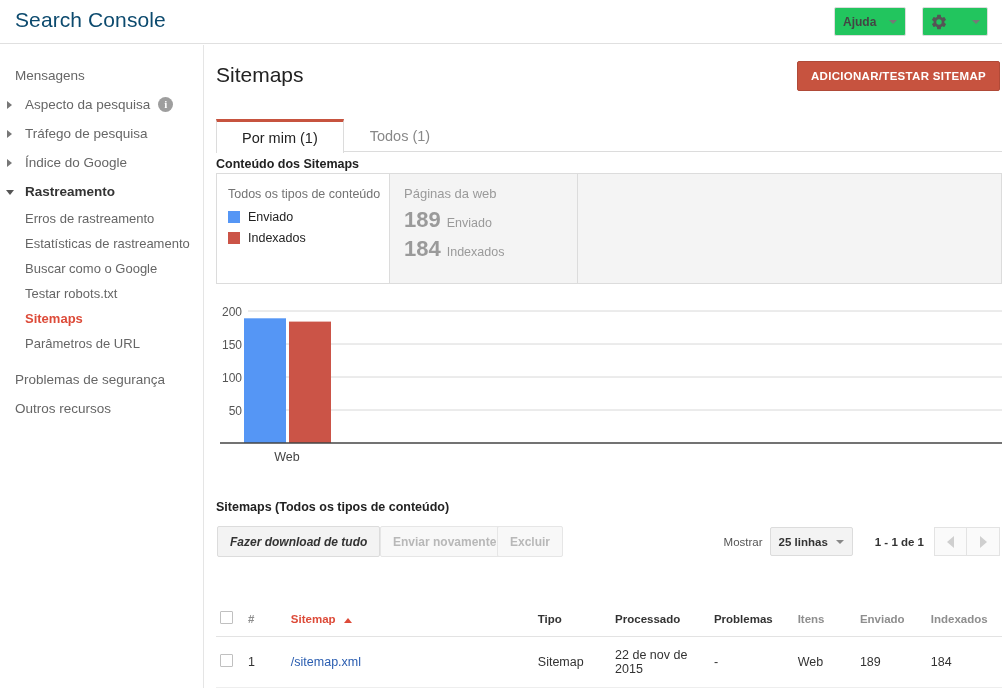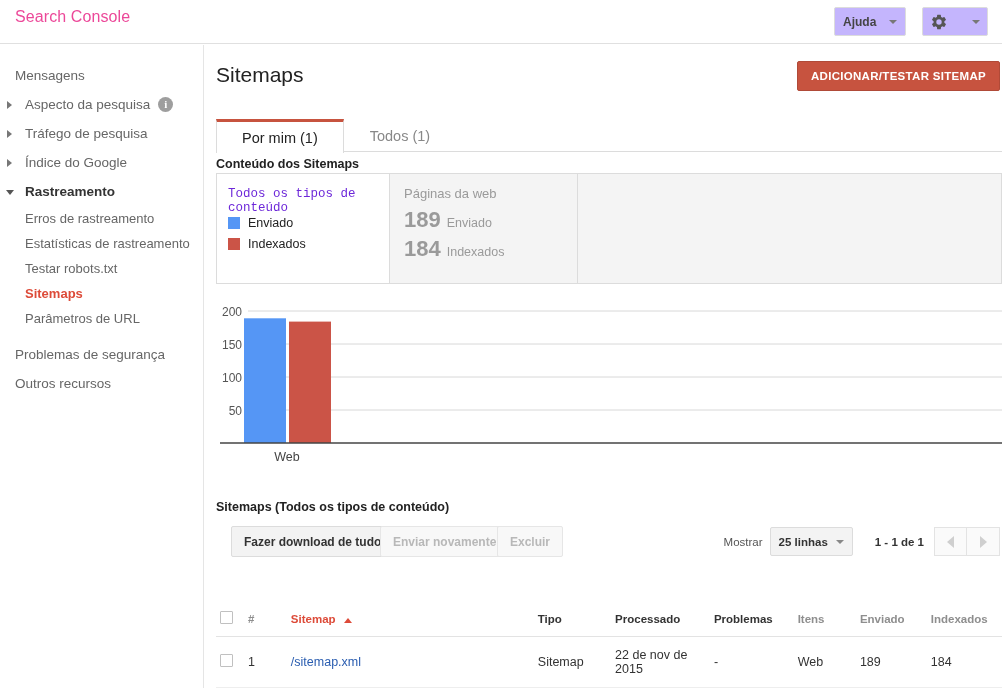--- a/index.html
+++ b/index.html
@@ -12,24 +12,24 @@
   }
   #app { position: relative; width: 1002px; height: 688px; overflow: hidden; }
 
   
   .topbar {
     position: absolute; left: 0; top: 0; width: 1002px; height: 44px;
     background: #fff; border-bottom: 1px solid #e0e0e0;
   }
   .brand {
     position: absolute; left: 15px; top: 8px;
-    font-size: 16px; color: #ec4899; font-weight: 400; letter-spacing: .1px;
+    font-size: 21px; color: #0c4a6e; font-weight: 400; letter-spacing: .1px;
   }
   .hdr-btn {
-    position: absolute; background: #c4b5fd;
+    position: absolute; background: #22c55e;
     border: 1px solid #dcdcdc; border-radius: 2px;
     height: 29px; display: flex; align-items: center; cursor: pointer;
   }
   #help-button { left: 834px; top: 7px; width: 72px; padding: 0 8px; }
   #help-button .lbl { font-size: 12px; font-weight: bold; color: #444; }
   #settings-button { left: 922px; top: 7px; width: 66px; padding: 0 7px; }
   .caret-dn {
     width: 0; height: 0; margin-left: auto;
     border-left: 4px solid transparent; border-right: 4px solid transparent;
     border-top: 4px solid #777;
@@ -102,21 +102,21 @@
 
   
   .summary {
     position: absolute; left: 11px; top: 128px; width: 786px; height: 111px;
     background: #f4f4f4; border: 1px solid #dcdcdc; display: flex;
   }
   .sum-cell { height: 109px; position: relative; }
   .sum-legend {
     width: 173px; background: #fff; border-right: 1px solid #dcdcdc; padding: 13px 0 0 11px;
   }
-  .sum-legend .ttl { font-size: 12.5px; color: #6d28d9; margin-bottom: 1px; font-family: Liberation Mono, monospace; }
+  .sum-legend .ttl { font-size: 12.5px; color: #737373; margin-bottom: 9px; }
   .lg-row { display: flex; align-items: center; margin-bottom: 7px; font-size: 12.5px; color: #222; }
   .sw { width: 12px; height: 12px; margin-right: 8px; display: inline-block; }
   .sum-data {
     width: 188px; border-right: 1px solid #dcdcdc; padding: 12px 0 0 14px; color: #999;
   }
   .sum-data .ttl { font-size: 13px; color: #9a9a9a; margin-bottom: 6px; }
   .big-row { display: flex; align-items: baseline; margin-bottom: 3px; }
   .big-num { font-size: 22px; font-weight: bold; color: #9a9a9a; margin-right: 6px; }
   .big-lbl { font-size: 12.5px; color: #9a9a9a; }
   .sum-empty { flex: 1; }
@@ -224,20 +224,23 @@
       <span>Rastreamento</span>
     </div>
 
     <div class="nav-sub">
       <span>Erros de rastreamento</span>
     </div>
     <div class="nav-sub">
       <span>Estatísticas de rastreamento</span>
     </div>
     <div class="nav-sub">
+      <span>Buscar como o Google</span>
+    </div>
+    <div class="nav-sub">
       <span>Testar robots.txt</span>
     </div>
     <div class="nav-sub active">
       <span>Sitemaps</span>
     </div>
     <div class="nav-sub">
       <span>Parâmetros de URL</span>
     </div>
 
     <div class="nav-spacer"></div>
@@ -314,21 +317,21 @@
         <text id="ytick-2" x="26" y="85" text-anchor="end" font-family="Liberation Sans, sans-serif" font-size="12" fill="#555">100</text>
         <text id="ytick-3" x="26" y="118" text-anchor="end" font-family="Liberation Sans, sans-serif" font-size="12" fill="#555">50</text>
 
         <text id="xcat-0" x="71" y="164" text-anchor="middle" font-family="Liberation Sans, sans-serif" font-size="12.5" fill="#444">Web</text>
       </svg>
     </div>
 
     <div class="section-h" style="left:11px; top:455px;">Sitemaps (Todos os tipos de conteúdo)</div>
 
     <div class="toolbar">
-      <div class="tb-btn" style="left:15px;">
+      <div class="tb-btn" style="left:1px;font-style:italic;">
         <span>Fazer download de tudo</span>
       </div>
       <div class="tb-btn disabled" style="left:164px;">
         <span>Enviar novamente</span>
       </div>
       <div class="tb-btn disabled" style="left:281px;">
         <span>Excluir</span>
       </div>
 
       <div class="pager" style="right:2px; top:1px;">

